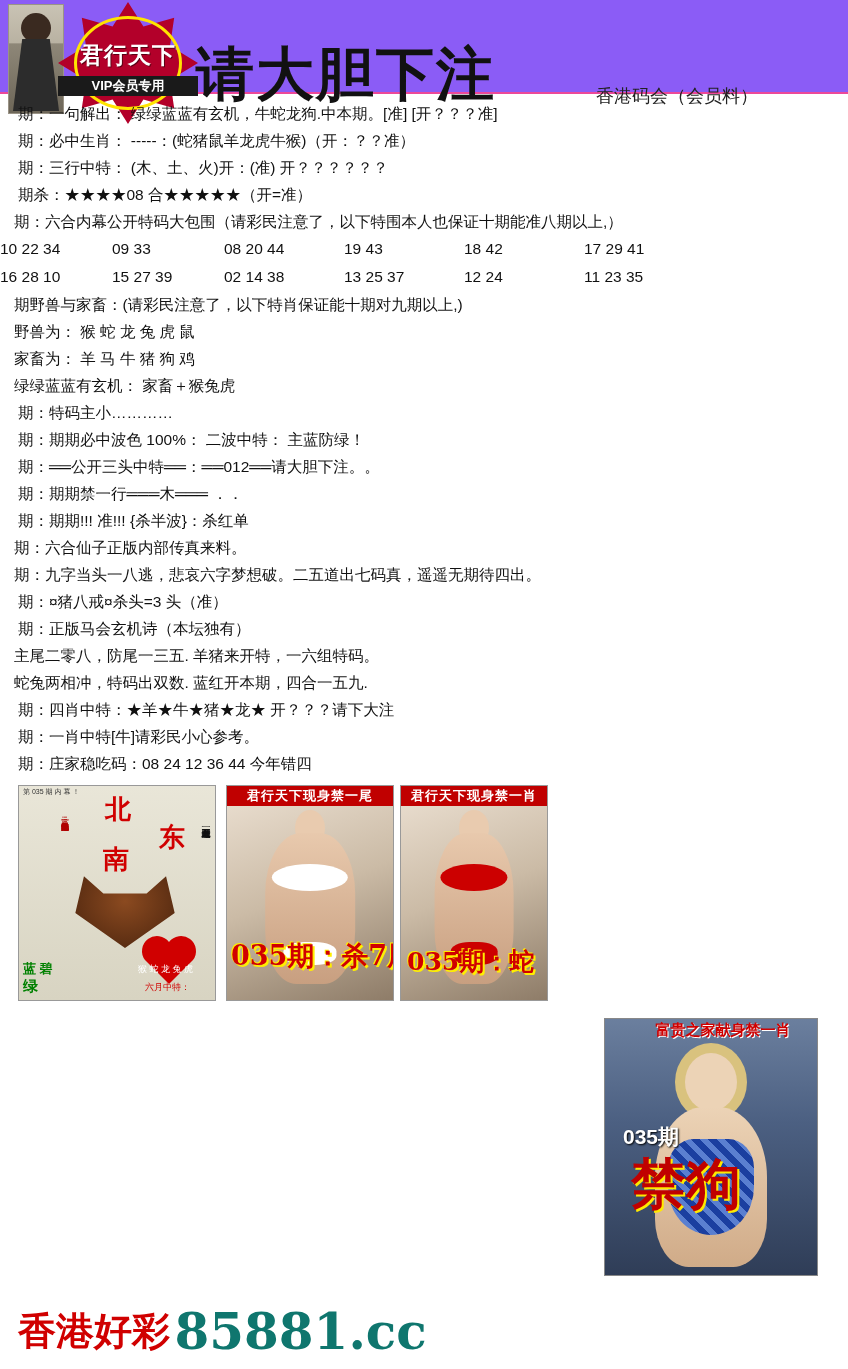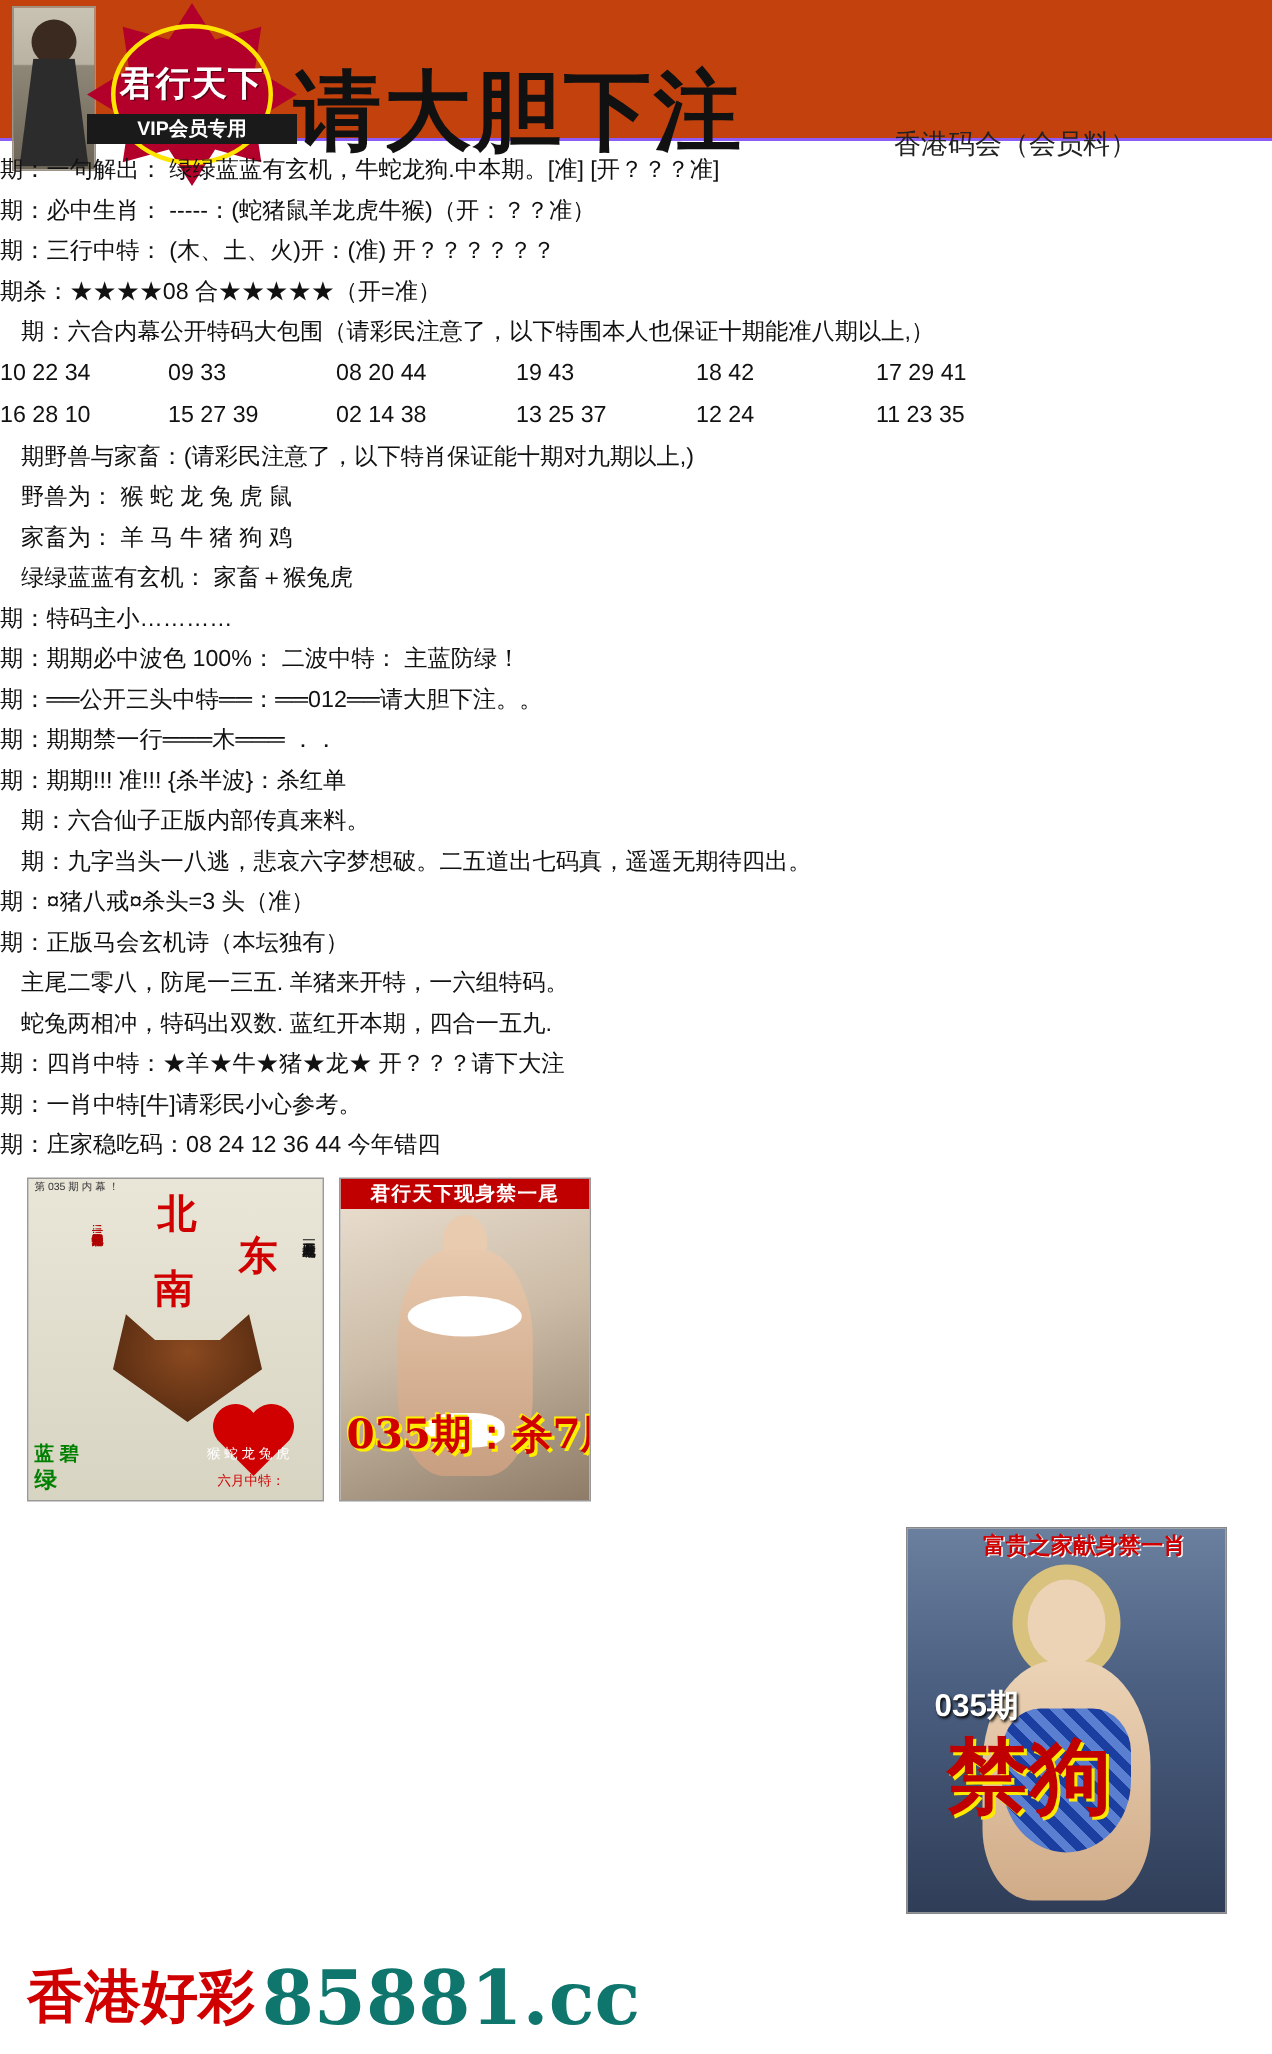--- a/index.html
+++ b/index.html
@@ -13,22 +13,22 @@
     width: 848px;
     height: 1369px;
     background: #ffffff;
     overflow: hidden;
   }
 
   
   .header {
     position: relative;
     height: 94px;
-    border-bottom: 2px solid #8b5cf6;
-    background: #c2410c;
+    border-bottom: 2px solid #ec4899;
+    background: #8b5cf6;
   }
   .header-photo {
     position: absolute;
     left: 8px; top: 4px;
     width: 56px; height: 110px;
     background: linear-gradient(#c9c3b4 0%, #b9b2a2 35%, #8e8778 36%, #6d6658 100%);
     border: 1px solid #9a9386;
   }
   .header-photo .figure {
     position: absolute;
@@ -104,20 +104,21 @@
   
   .lines {
     padding: 6px 0 0 0;
   }
   .line {
     position: relative;
     font-size: 15.5px;
     color: #111111;
     line-height: 27px;
     white-space: nowrap;
+    padding-left: 18px;
   }
   .line.indent0 { padding-left: 14px; }
   .red { color: #d00000; }
 
   .numgrid {
     font-size: 15.5px;
     line-height: 28px;
     color: #111;
   }
   .numgrid .row { display: flex; }
@@ -418,20 +419,30 @@
       <div class="ribbon">君行天下现身禁一尾</div>
       <div class="model">
         <div class="head"></div>
         <div class="torso"></div>
         <div class="bikini-top"></div>
         <div class="bikini-bot"></div>
       </div>
       <div class="card-caption">035期：杀7尾</div>
     </div>
 
+    <div class="card card3">
+      <div class="ribbon">君行天下现身禁一肖</div>
+      <div class="model red">
+        <div class="head"></div>
+        <div class="torso"></div>
+        <div class="bikini-top"></div>
+        <div class="bikini-bot"></div>
+      </div>
+      <div class="card-caption">035期：蛇</div>
+    </div>
   </div>
 
   <div class="big-poster">
     <div class="bp-title">富贵之家献身禁一肖</div>
     <div class="bp-model-head"></div>
     <div class="bp-model-body"></div>
     <div class="bp-swim"></div>
     <div class="bp-issue">035期</div>
     <div class="bp-big">禁狗</div>
   </div>

